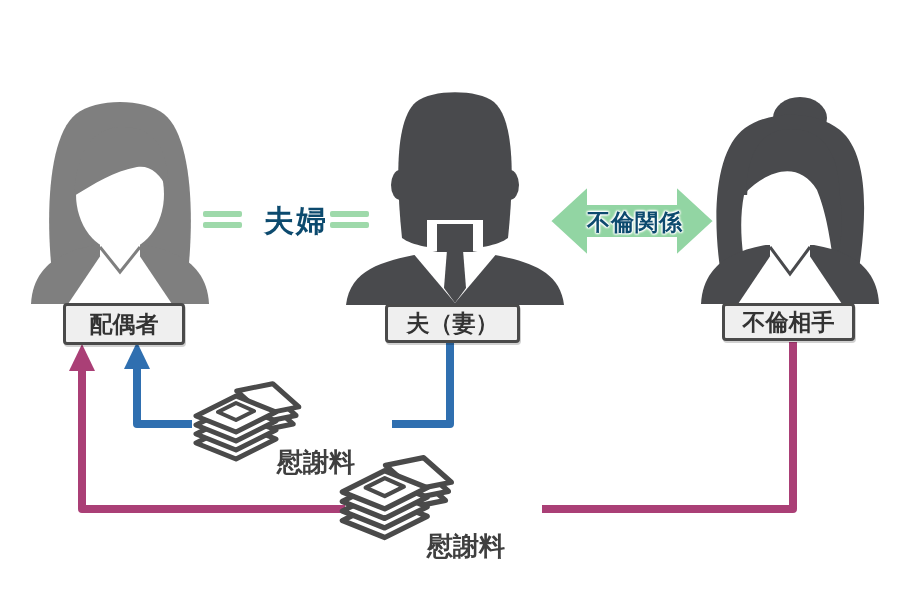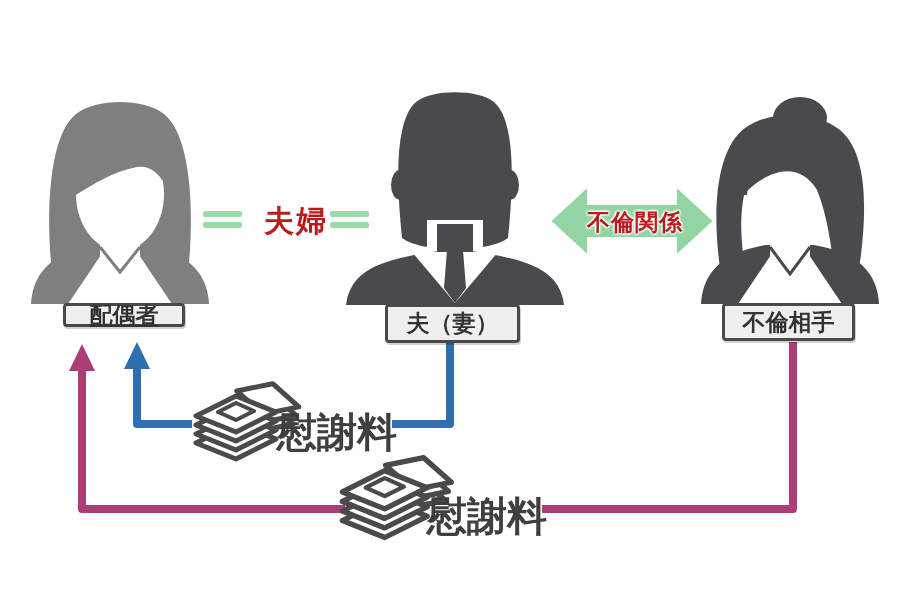--- a/index.html
+++ b/index.html
@@ -11,29 +11,29 @@
   .name-box{
     position:absolute;box-sizing:border-box;
     background:#efefef;border:3px solid #4a4a4a;border-radius:4px;
     display:flex;align-items:center;justify-content:center;
     font-size:23px;font-weight:bold;color:#333333;
     box-shadow:1px 2px 0 rgba(0,0,0,0.18);
     white-space:nowrap;
   }
   .rel-text{
     position:absolute;display:flex;align-items:center;justify-content:center;
-    font-weight:bold;color:#b91c1c;white-space:nowrap;
+    font-weight:bold;color:#0c4a6e;white-space:nowrap;
   }
   .couple{left:243px;top:203px;width:106px;height:36px;font-size:30px;letter-spacing:2px;}
   .affair{
     left:552px;top:190px;width:166px;height:64px;font-size:23px;letter-spacing:1px;
     text-shadow:0 0 2px #fff,1px 1px 2px #fff,-1px -1px 2px #fff,1px -1px 2px #fff,-1px 1px 2px #fff;
   }
   .money-label{
-    position:absolute;font-size:40px;font-weight:bold;color:#3f3f3f;white-space:nowrap;
+    position:absolute;font-size:26px;font-weight:bold;color:#3f3f3f;white-space:nowrap;margin-top:40px;
   }
 </style>
 </head>
 <body>
 
 <div class="canvas">
 
   <svg class="layer" width="900" height="600" viewBox="0 0 900 600">
 
     <g>
@@ -118,21 +118,21 @@
         <path d="M6,32 L46,48 L86,28 L46,12 Z"></path>
         <path d="M28,28 L46,36 L64,27 L46,19 Z" stroke-width="4"></path>
       </g>
     </g>
   </svg>
 
   <div class="rel-text couple">夫婦</div>
 
   <div class="rel-text affair">不倫関係</div>
 
-  <div class="name-box" style="left:63px;top:303px;width:122px;height:24px;text-decoration:underline;">配偶者</div>
+  <div class="name-box" style="left:63px;top:303px;width:122px;height:42px;">配偶者</div>
 
   <div class="name-box" style="left:722px;top:303px;width:133px;height:38px;">不倫相手</div>
 
   <div class="name-box" style="left:385px;top:304px;width:135px;height:39px;">夫（妻）</div>
 
   <div class="money-label" style="left:277px;top:405px;">慰謝料</div>
 
   <div class="money-label" style="left:427px;top:489px;">慰謝料</div>
 
 </div>

